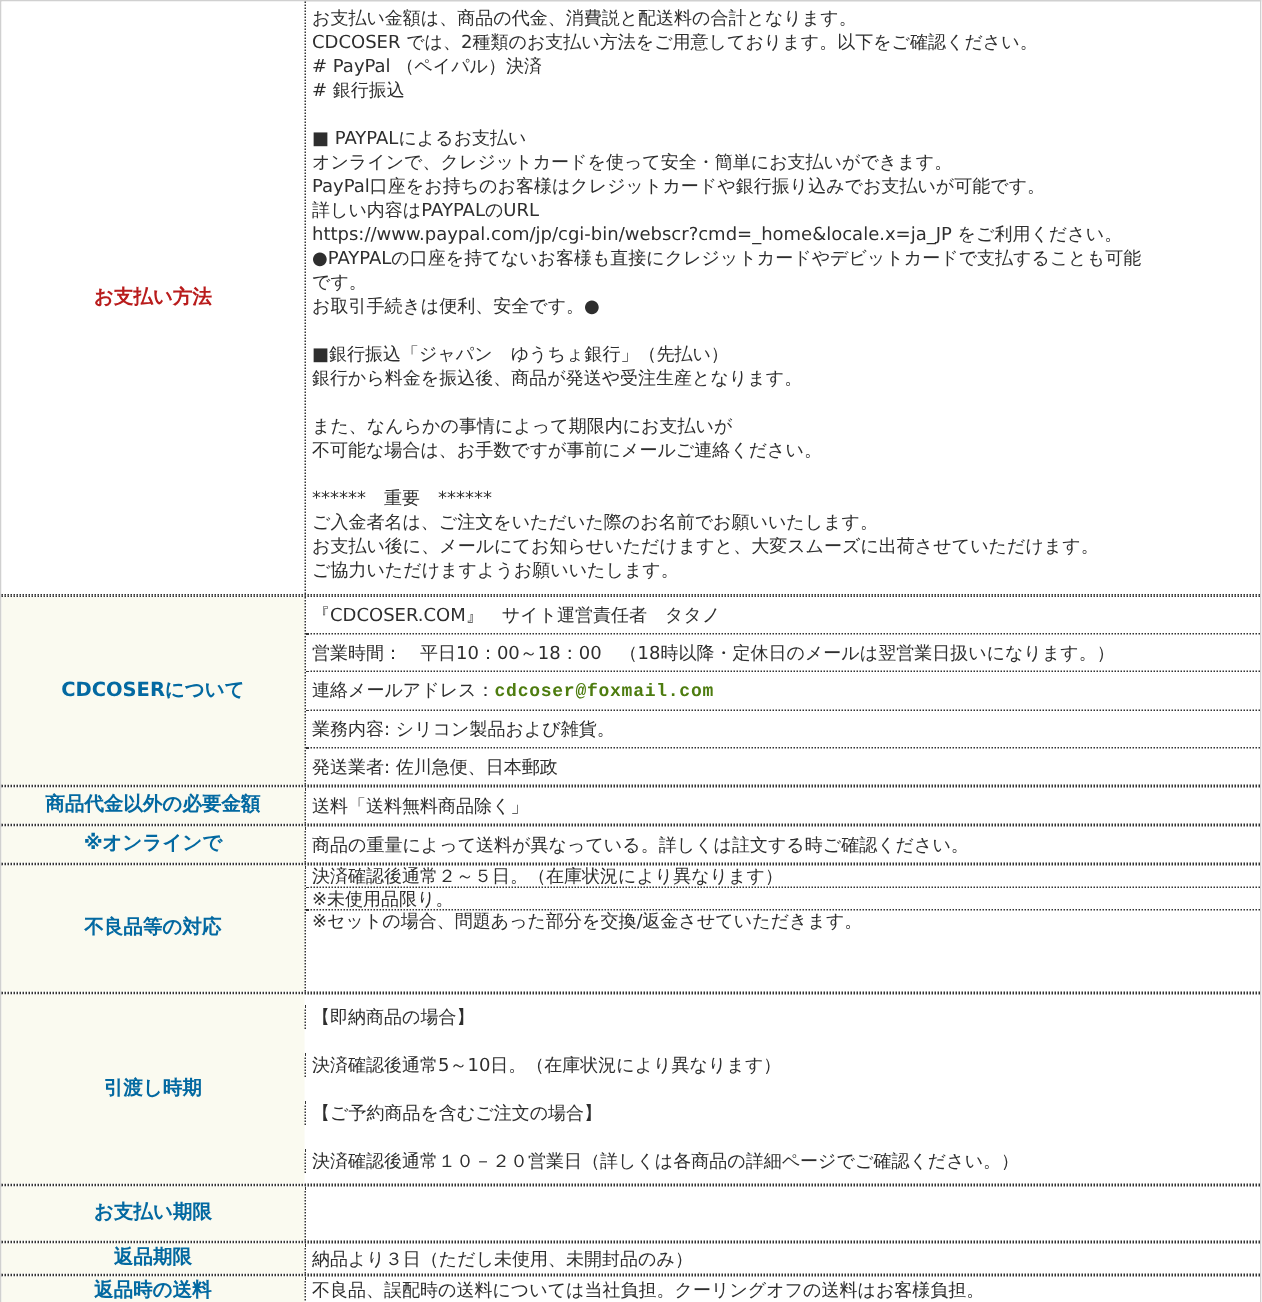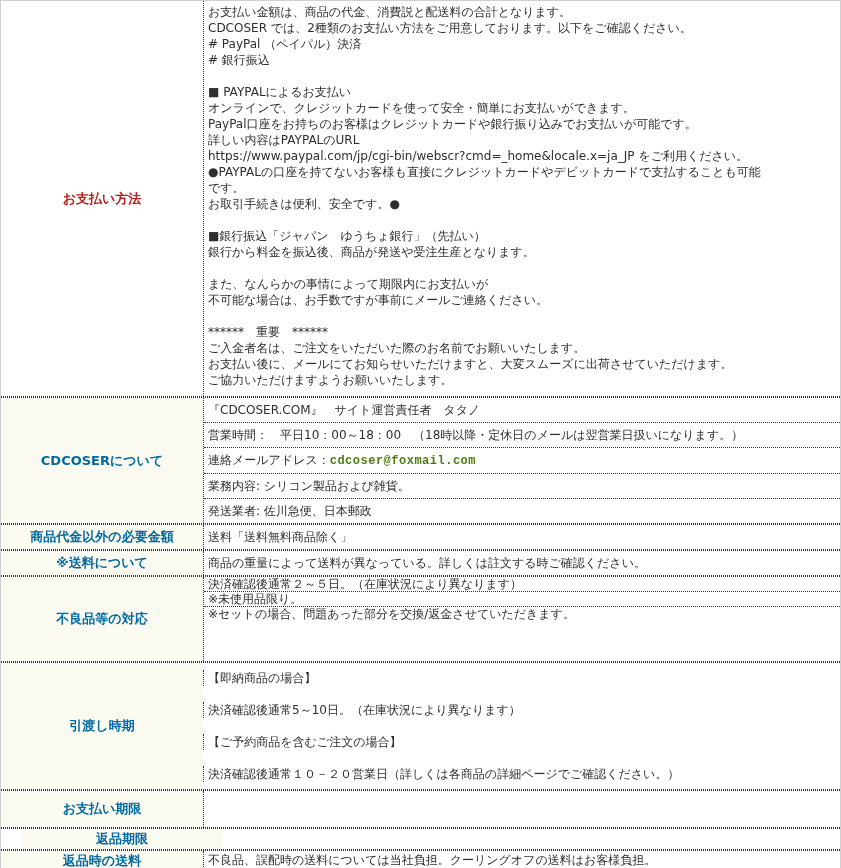--- a/index.html
+++ b/index.html
@@ -32,21 +32,21 @@
   .content-broken { border-left: none; padding: 7px 0; }
   .seg { border-left: 1px dotted #333; padding: 0 4px; line-height: 16px; min-height: 16px; }
   .gap { height: 16px; }
   .row-pay { min-height: 396px; }
   .row-about { min-height: 126px; }
   .row-fees { min-height: 25px; }
   .row-shipnote { min-height: 26px; }
   .row-defect { min-height: 86px; }
   .row-delivery { min-height: 126px; }
   .row-deadline { min-height: 38px; }
-  .row-return { min-height: 21px; padding-left: 20px; }
+  .row-return { min-height: 21px; }
   .row-retship { min-height: 18px; }
 </style>
 </head>
 <body>
 
 <div class="page">
   <div class="info-table">
 
     <div class="row row-pay">
       <div class="label-cell">お支払い方法</div>
@@ -92,21 +92,21 @@
     </div>
 
     <div class="row row-fees">
       <div class="label-cell">商品代金以外の必要金額</div>
       <div class="content-cell">
         <div class="txt p4">送料「送料無料商品除く」</div>
       </div>
     </div>
 
     <div class="row row-shipnote">
-      <div class="label-cell">※送料について</div>
+      <div class="label-cell">※オンラインで</div>
       <div class="content-cell">
         <div class="txt p4">商品の重量によって送料が異なっている。詳しくは註文する時ご確認ください。</div>
       </div>
     </div>
 
     <div class="row row-defect">
       <div class="label-cell">不良品等の対応</div>
       <div class="content-cell subs-tight">
         <div class="sub tighter">決済確認後通常２～５日。（在庫状況により異なります）</div>
         <div class="sub tighter">※未使用品限り。</div>
@@ -128,20 +128,23 @@
     </div>
 
     <div class="row row-deadline">
       <div class="label-cell">お支払い期限</div>
       <div class="content-cell subs-deadline">
       </div>
     </div>
 
     <div class="row row-return">
       <div class="label-cell">返品期限</div>
+      <div class="content-cell">
+        <div class="txt p2">納品より３日（ただし未使用、未開封品のみ）</div>
+      </div>
     </div>
 
     <div class="row row-retship">
       <div class="label-cell">返品時の送料</div>
       <div class="content-cell">
         <div class="txt p1">不良品、誤配時の送料については当社負担。クーリングオフの送料はお客様負担。</div>
       </div>
     </div>
 
   </div>

